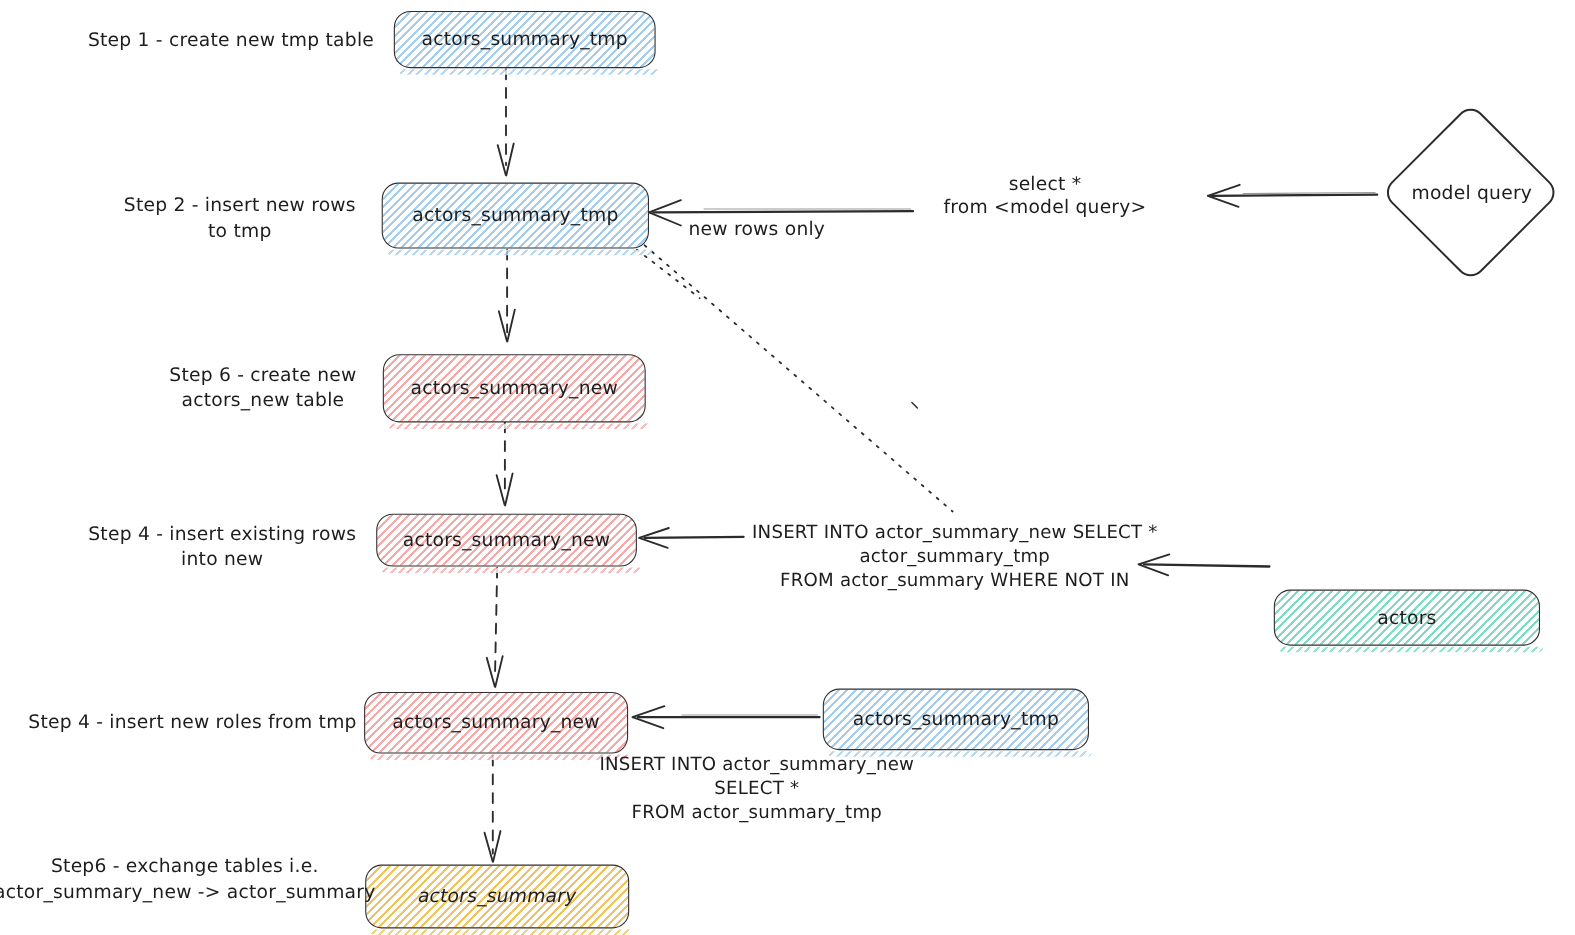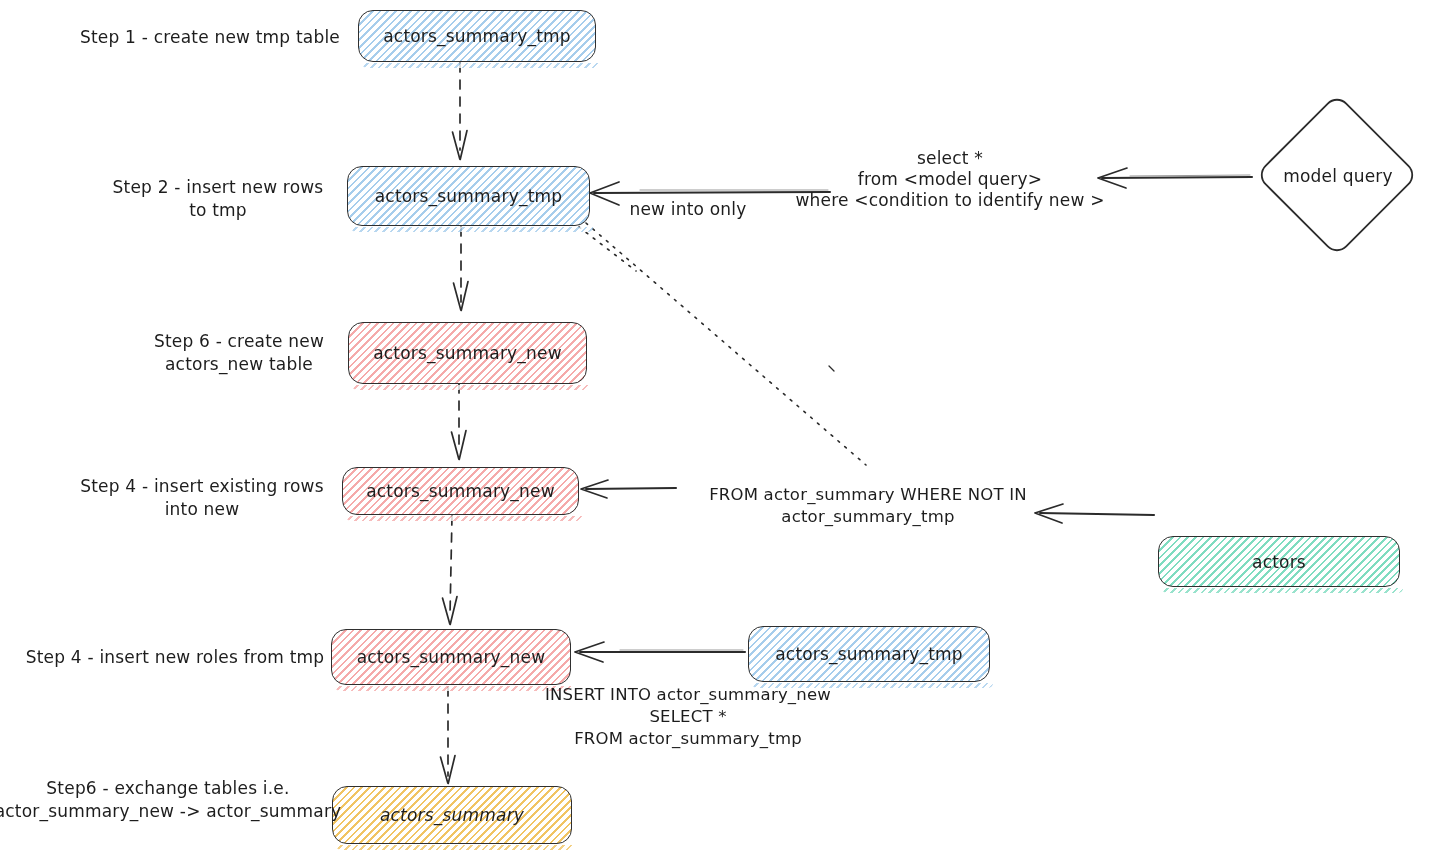--- a/index.html
+++ b/index.html
@@ -140,26 +140,26 @@
     <div>Step 4 - insert new roles from tmp</div>
   </div>
   <div class="lbl" style="left:168px;top:800px">
     <div>Step6 - exchange tables i.e.</div>
     <div>actor_summary_new -&gt; actor_summary</div>
   </div>
 
   <div class="lbl" style="left:950px;top:179px;line-height:21px">
     <div>select *</div>
     <div>from &lt;model query&gt;</div>
-    <div>where &lt;condition to identify new &gt;</div>
   </div>
-  <div class="lbl" style="left:688px;top:209px">new into only</div>
+  <div class="lbl" style="left:688px;top:209px">new rows only</div>
   <div class="lbl sql" style="left:868px;top:506px">
+    <div>INSERT INTO actor_summary_new SELECT *</div>
+    <div>actor_summary_tmp</div>
     <div>FROM actor_summary WHERE NOT IN</div>
-    <div>actor_summary_tmp</div>
   </div>
   <div class="lbl sql" style="left:688px;top:717px">
     <div>INSERT INTO actor_summary_new</div>
     <div>SELECT *</div>
     <div>FROM actor_summary_tmp</div>
   </div>
 
 </div>
 
 </body></html>

